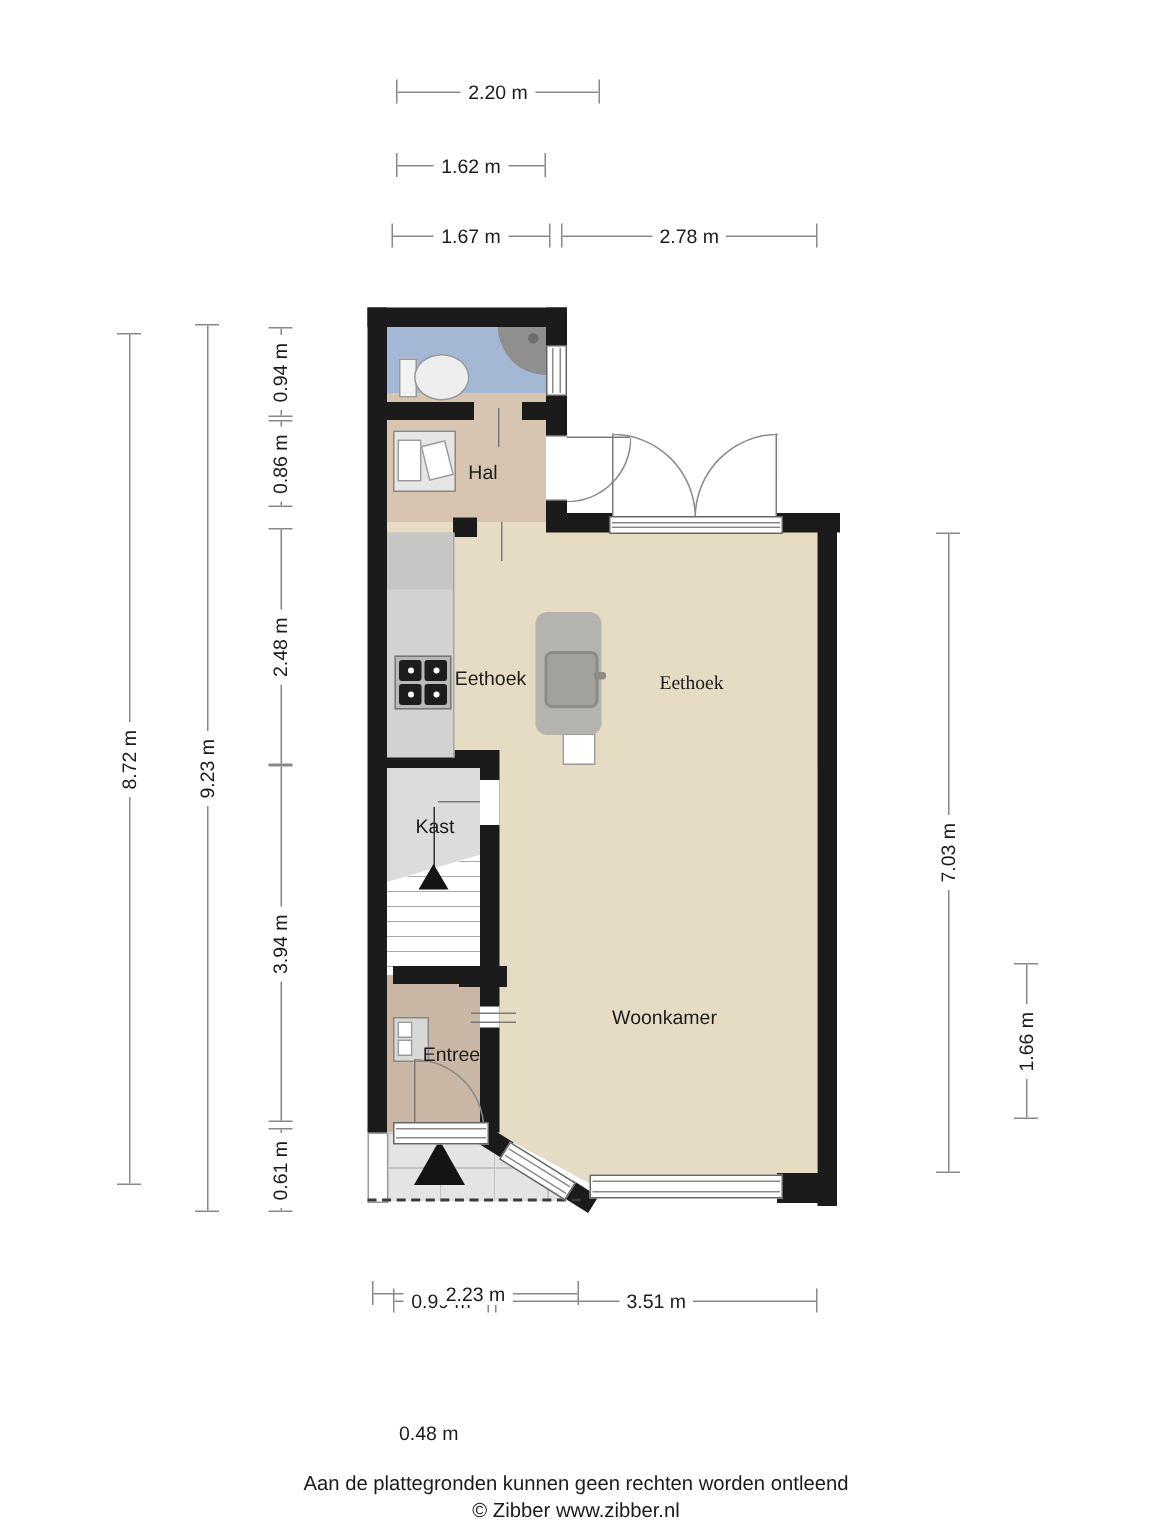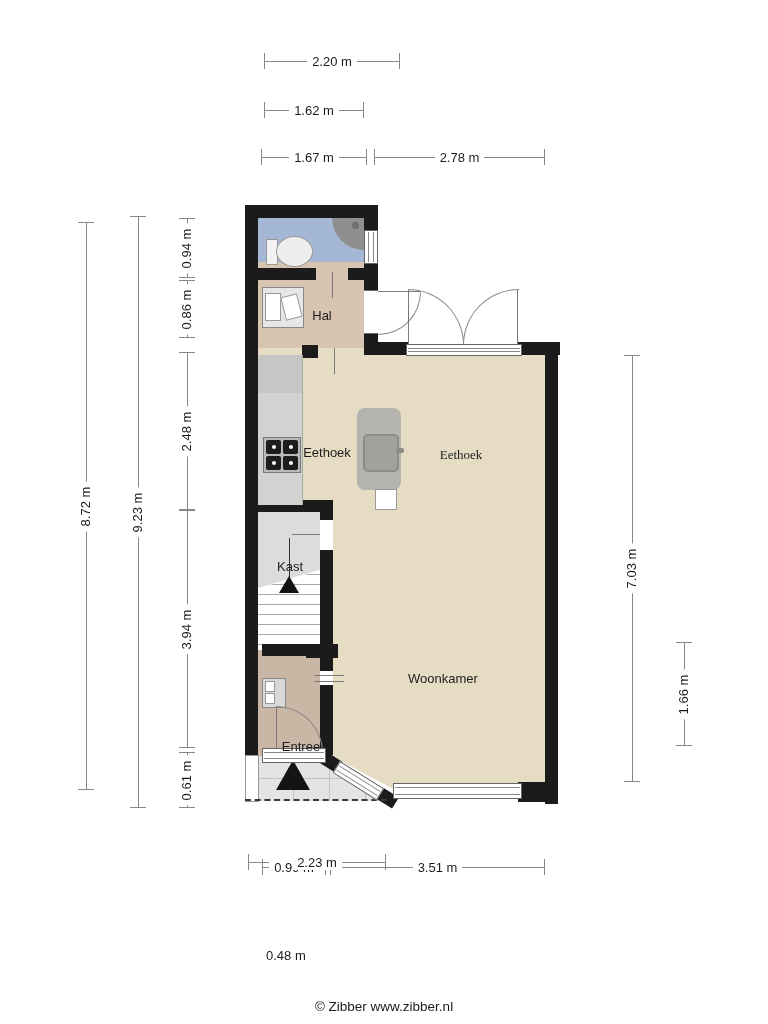--- a/index.html
+++ b/index.html
@@ -144,23 +144,23 @@
   <div class="abs" style="left:396px;top:448px;width:8px;height:5px;background:#8d8b86;border-radius:2px;z-index:3;"></div>
   <div class="abs" style="left:375px;top:489px;width:20px;height:19px;background:#fff;border:1px solid #999;z-index:3;"></div>
 
   <div class="abs" style="left:262px;top:678px;width:22px;height:28px;background:#d8d8d6;border:1px solid #888;z-index:2;"></div>
   <div class="abs" style="left:265px;top:681px;width:8px;height:9px;background:#fff;border:1px solid #999;z-index:3;"></div>
   <div class="abs" style="left:265px;top:693px;width:8px;height:9px;background:#fff;border:1px solid #999;z-index:3;"></div>
 
   <span class="room-label" style="left:322px;top:315px;">Hal</span>
   <span class="room-label" style="left:327px;top:452px;">Eethoek</span>
   <span class="room-label" style="left:461px;top:455px;font-family:Liberation Serif, serif;">Eethoek</span>
-  <span class="room-label" style="left:290px;top:551px;margin-top:15px;">Kast</span>
+  <span class="room-label" style="left:290px;top:551px;">Kast</span>
   <span class="room-label" style="left:443px;top:678px;">Woonkamer</span>
-  <span class="room-label" style="left:301px;top:703px;margin-top:43px;">Entree</span>
+  <span class="room-label" style="left:301px;top:703px;">Entree</span>
 
   <div class="dim-h" style="left:264px;top:53px;width:134px;">
     <span class="dim-label">2.20 m</span>
     </div>
   <div class="dim-h" style="left:264px;top:102px;width:98px;">
     <span class="dim-label">1.62 m</span>
     </div>
   <div class="dim-h" style="left:261px;top:149px;width:104px;">
     <span class="dim-label">1.67 m</span>
     </div>
@@ -201,15 +201,16 @@
     <span class="dim-label">0.99 m</span>
     </div>
   <div class="dim-h" style="left:330px;top:859px;width:213px;">
     <span class="dim-label">3.51 m</span>
     </div>
   <div class="dim-h" style="left:248px;top:854px;width:136px;">
     <span class="dim-label">2.23 m</span>
     </div>
   <span class="dim-text-only" style="left:266px;top:948px;">0.48 m</span>
 
+  <div class="footer-line" style="top:981px;">Aan de plattegronden kunnen geen rechten worden ontleend</div>
   <div class="footer-line" style="top:999px;">© Zibber www.zibber.nl</div>
 
 </div>
 
 </body></html>

